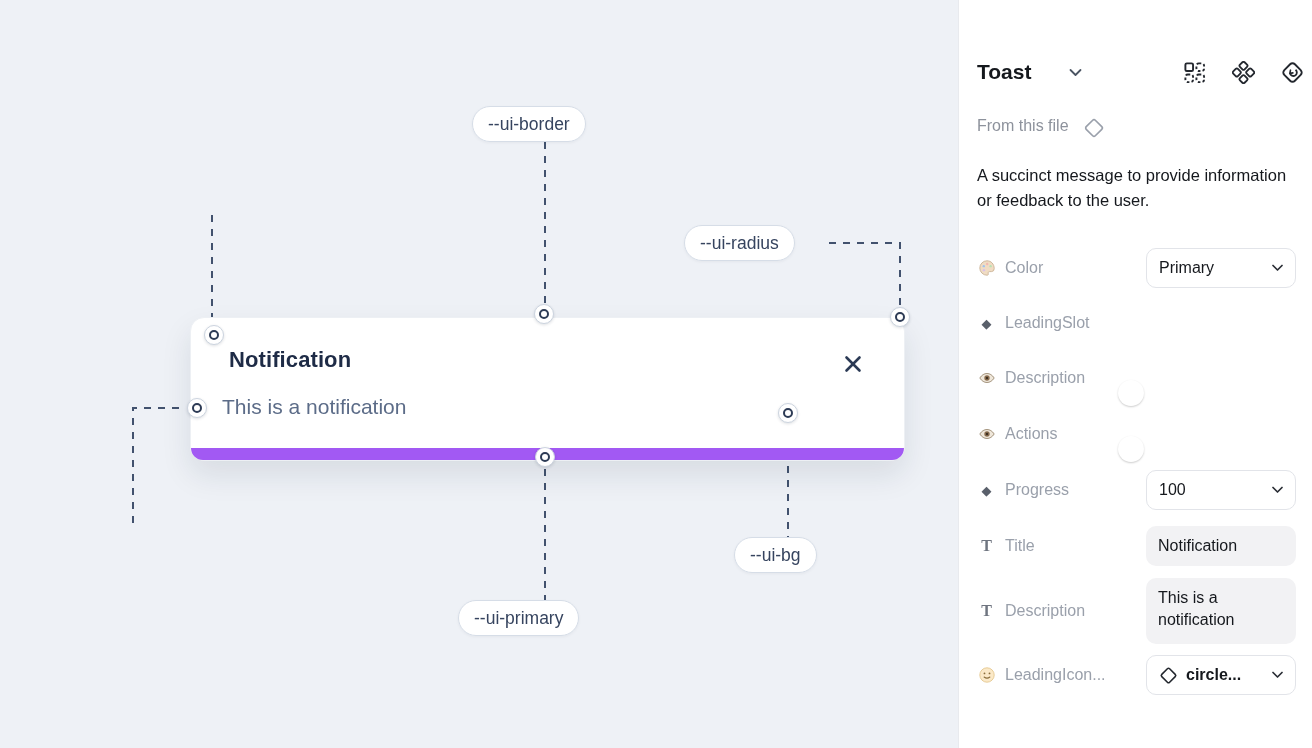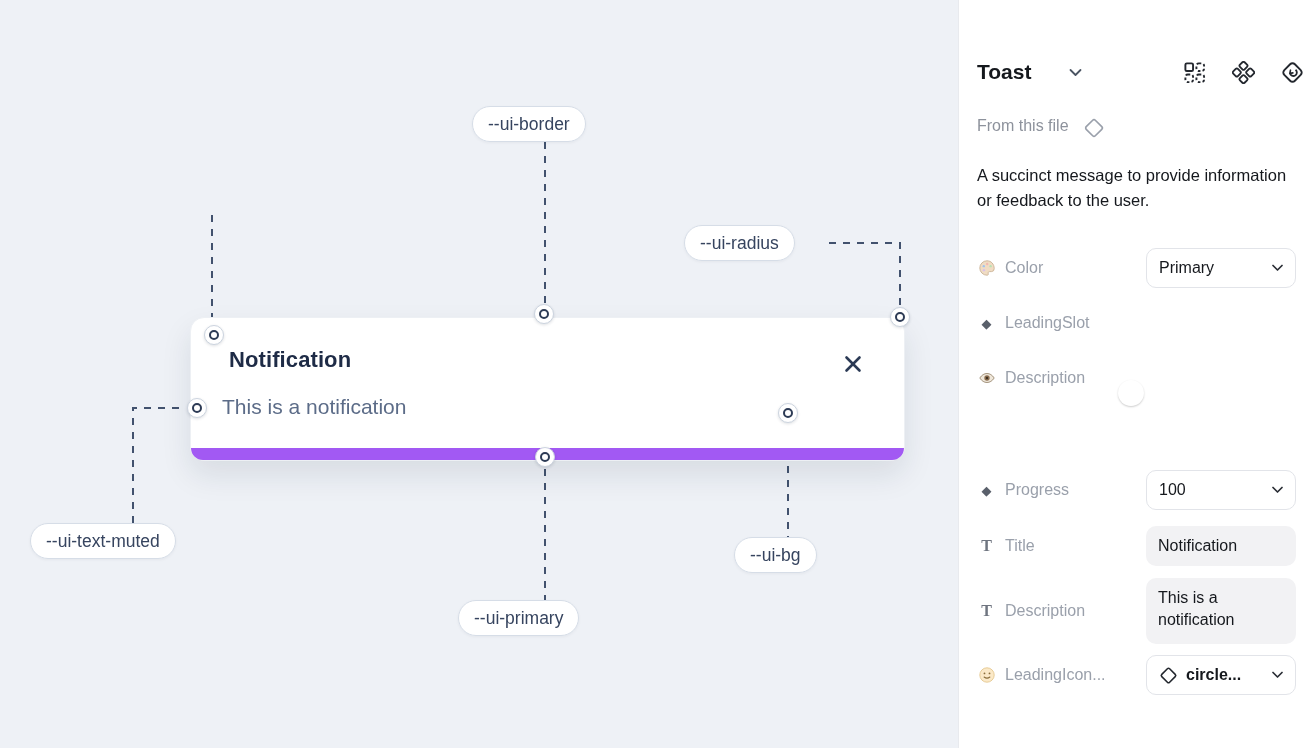--- a/index.html
+++ b/index.html
@@ -82,21 +82,20 @@
             <path d="M4.5 4.5 L17.5 17.5"></path>
             <path d="M17.5 4.5 L4.5 17.5"></path>
           </g>
         </svg>
     </div>
     <div class="progress-bar" style="background:#a259f3;"></div>
   </div>
 
   <div class="pill" style="left:472px; top:106px;">--ui-border</div>
   <div class="pill" style="left:684px; top:225px;">--ui-radius</div>
-  <div class="pill" style="left:30px; top:523px;">--ui-text-muted</div>
   <div class="pill" style="left:458px; top:600px;">--ui-primary</div>
   <div class="pill" style="left:734px; top:537px;">--ui-bg</div>
 
   <div class="dot" style="left:214px; top:335px;"></div>
   <div class="dot" style="left:544px; top:314px;"></div>
   <div class="dot" style="left:900px; top:317px;"></div>
   <div class="dot" style="left:197px; top:408px;"></div>
   <div class="dot" style="left:545px; top:457px;"></div>
   <div class="dot" style="left:788px; top:413px;"></div>
 </div>
@@ -189,20 +188,35 @@
             <circle cx="10" cy="10" r="1.3" fill="#3c2f20"></circle>
           </svg>
       </span>
       <span>Description</span>
     </span>
     <span class="control">
       <span class="toggle" style="background:#2d9fff;"><span class="knob"></span></span>
     </span>
   </div>
 
+  <div class="prop-row" style="top:414px;">
+    <span class="prop-label">
+      <span class="prop-icon">
+        <svg width="18" height="18" viewBox="0 0 20 20">
+            <path d="M2 10c2.2-3.4 5-5 8-5s5.8 1.6 8 5c-2.2 3.4-5 5-8 5s-5.8-1.6-8-5z" fill="#efe7da" stroke="#a3937c" stroke-width="1.1"></path>
+            <circle cx="10" cy="10" r="3" fill="#8a6d4f"></circle>
+            <circle cx="10" cy="10" r="1.3" fill="#3c2f20"></circle>
+          </svg>
+      </span>
+      <span>Actions</span>
+    </span>
+    <span class="control">
+      <span class="toggle" style="background:#2d9fff;"><span class="knob"></span></span>
+    </span>
+  </div>
 
   <div class="prop-row" style="top:470px;">
     <span class="prop-label">
       <span class="prop-icon gem">◆</span>
       <span>Progress</span>
     </span>
     <span class="control">
       <span class="select">
         <span>100</span>
         <span class="chev">

